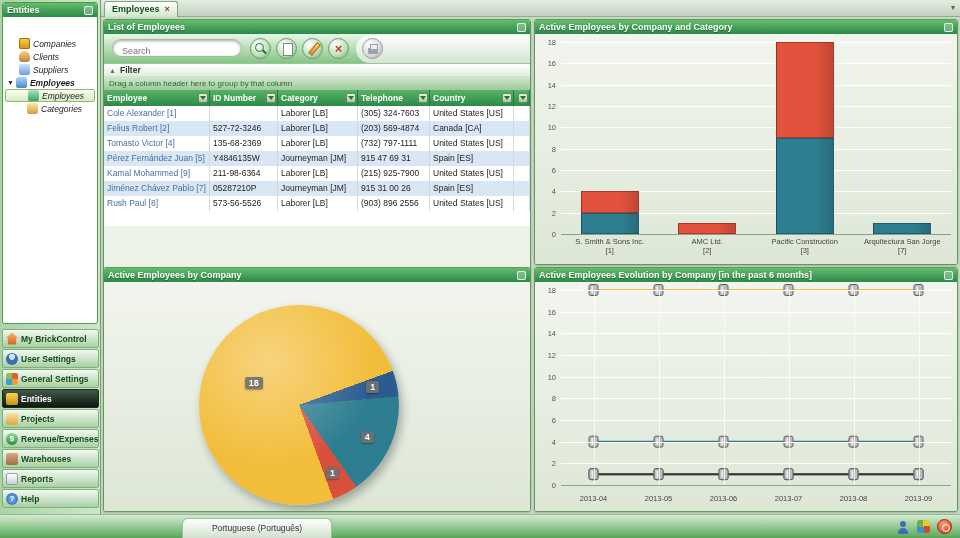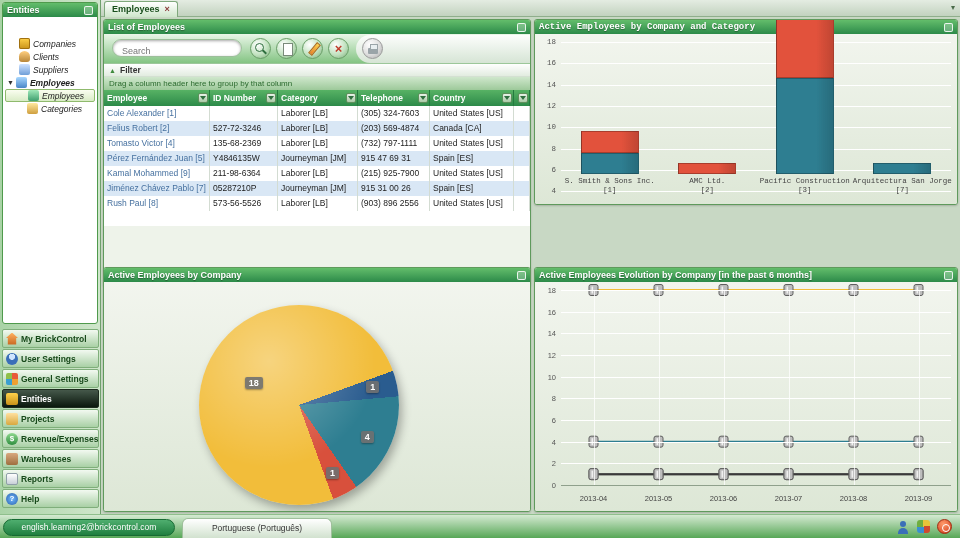--- a/index.html
+++ b/index.html
@@ -66,21 +66,21 @@
     border-radius:3px 3px 0 0; font-size:9px; font-weight:bold; color:#1a4f1d;
     padding:0 7px; line-height:15px; }
   .tab-close { color:#8a3a3a; margin-left:5px; font-weight:bold; cursor:pointer; }
   .tabstrip-caret { position:absolute; right:5px; top:3px; font-size:8px; color:#4a6a4a; cursor:pointer; }
 
   .content { position:absolute; left:101px; top:17px; width:859px; height:497px; background:#c8d8c4; }
   .panel { position:absolute; border:1px solid #5f9a5c; border-radius:3px; overflow:hidden;
     background:#eef3ea; box-shadow:0 1px 2px rgba(0,0,0,.18); }
   #list-panel  { left:2px;  top:2px;   width:428px; height:268px; }
   #pie-panel   { left:2px;  top:250px; width:428px; height:245px; }
-  #bar-panel   { left:433px; top:2px;   width:424px; height:186px;font-family:Liberation Mono, monospace; }
+  #bar-panel   { left:433px; top:2px;   width:424px; height:246px; }
   #line-panel  { left:433px; top:250px; width:424px; height:245px; }
 
   
   .toolbar { position:relative; height:30px; background:linear-gradient(#e9f6e8,#84c483);
     border-bottom:1px solid #9cc79a; overflow:hidden; }
   .swoosh { position:absolute; right:-6px; top:1px; width:180px; height:28px;
     background:linear-gradient(#ffffff,#dfe8de); border-radius:15px 0 0 15px; opacity:.9; }
   .search-box { position:absolute; left:8px; top:5px; width:130px; height:18px;
     border-radius:9px; background:#fff; box-shadow:inset 0 1px 3px rgba(0,0,0,.35);
     border:1px solid #9cbf9a; }
@@ -537,20 +537,19 @@
             <div class="xlab" style="left: 172.5px;">2013-07</div>
             <div class="xlab" style="left: 237.5px;">2013-08</div>
             <div class="xlab" style="left: 302.5px;">2013-09</div>
           </div>
       </div>
     </div>
   </div>
 </div>
 
 <div class="statusbar">
-  <div class="email-pill">english.learning2@brickcontrol.com</div>
   <div class="lang-tab">Portuguese (Português)</div>
   <div class="sb-icons">
     <span class="sb-user"></span>
     <span class="sb-theme"></span>
     <span class="sb-power"></span>
   </div>
 </div>
 
 </body></html>

